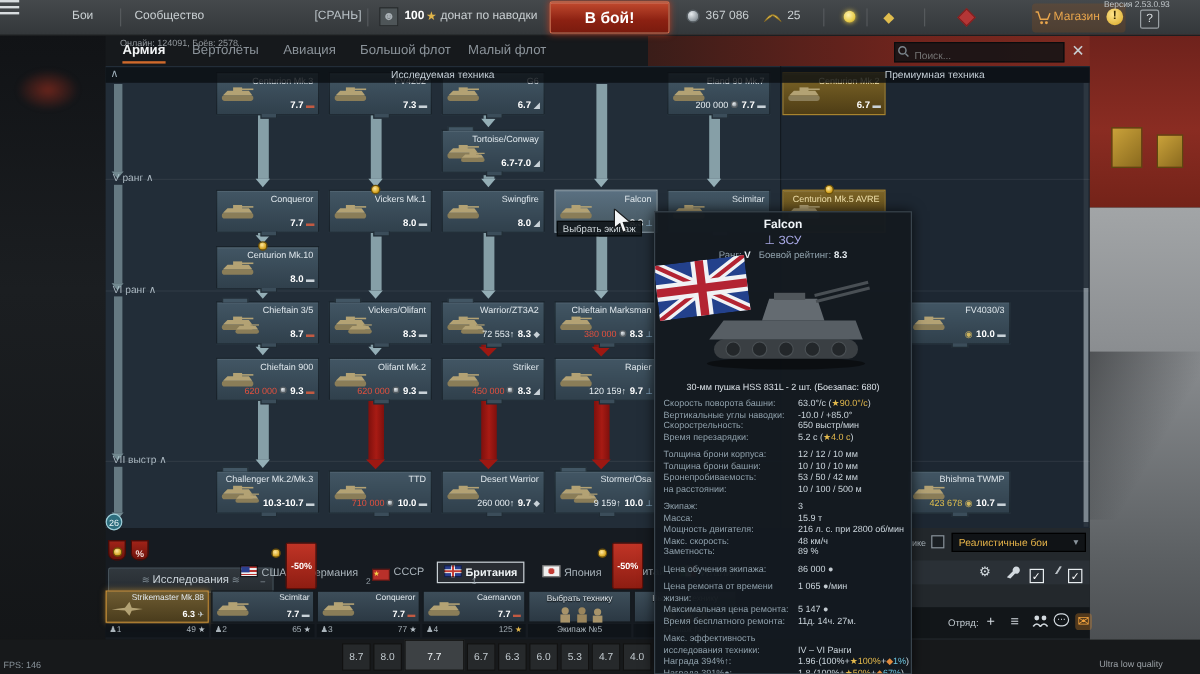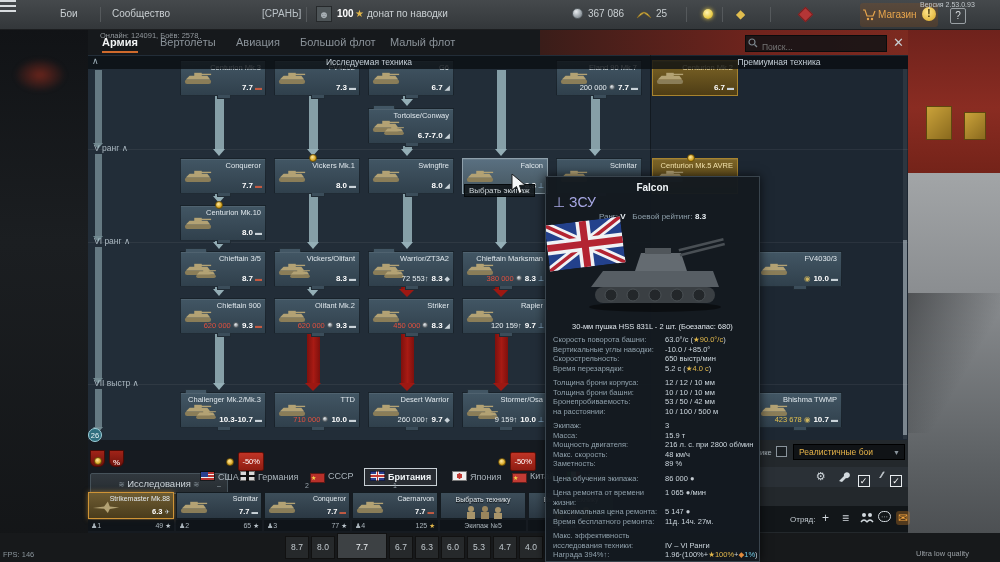--- a/index.html
+++ b/index.html
@@ -79,21 +79,21 @@
   .arrow.red .shaft{left:0;width:13px;background:linear-gradient(90deg,#7e100d,#a81b14 50%,#7e100d)}
   .arrow.red .head{border-left:8px solid transparent;border-right:8px solid transparent;border-top:8px solid #9d1812;left:-1.5px}
   .leftarrow{position:absolute;left:7px;width:7px;background:rgba(168,198,204,.5);z-index:1}
   .leftarrow .head{position:absolute;left:-2px;bottom:-6px;border-left:5.5px solid transparent;border-right:5.5px solid transparent;border-top:6px solid rgba(168,198,204,.6)}
   #badge26{left:88px;top:428px;width:14px;height:14px;border-radius:50%;background:#2e6e7e;border:1px solid #9fd0da;
     color:#e8f4f7;font-size:7.5px;text-align:center;line-height:13px;z-index:4}
   
   #tooltip{left:545px;top:176px;width:215px;height:386px;background:rgba(20,26,32,.97);
     border:1px solid #39444d;box-shadow:0 0 10px rgba(0,0,0,.7);z-index:7;padding:5px 7px;overflow:hidden}
   #tt-name{text-align:center;font-size:10px;font-weight:bold;color:#f0f4f7}
-  #tt-class{font-size:14px;color:#a9a9e6;margin-top:1px}
+  #tt-class{text-align:center;font-size:10px;color:#a9a9e6;margin-top:1px}
   #tt-rankline{text-align:center;font-size:8px;color:#8fa0ab;margin-top:2px}
   #tt-rankline b{color:#e8eef2}
   #tt-image{position:relative;height:96px;margin-top:2px}
   #tt-flag{position:absolute;left:-6px;top:-2px;transform:rotate(-7deg)}
   #tt-tank{position:absolute;left:22px;top:8px}
   #tt-weapon{text-align:center;font-size:7.5px;color:#dde4ea;margin:3px 0 4px}
   .ttrow{display:flex;font-size:7.5px;line-height:9.5px}
   .ttrow.gap{margin-top:5px}
   .ttrow .l{flex:0 0 112px;color:#8fa0ab}
   .ttrow .v{color:#ccd6dd;white-space:nowrap}
@@ -110,21 +110,21 @@
   .shield{position:absolute;top:10px;width:15px;height:17px;background:linear-gradient(180deg,#a12318,#6e130c);
     border:1px solid #4a0b06;border-radius:0 0 6px 6px;text-align:center}
   .shield .pct{color:#f0d8d4;font-size:8px;font-weight:bold;line-height:16px}
   .clockdot{display:inline-block;width:8px;height:8px;border-radius:50%;margin-top:4px;
     background:radial-gradient(circle at 40% 35%,#ffe9a0,#d8a724 65%,#8a6410);border:1px solid #6e5208}
   .nation{position:absolute;top:31px;height:18px;font-size:9px;color:#aab4bb;white-space:nowrap}
   .nation .flag{display:inline-block;width:15px;height:10px;vertical-align:-1px;margin-right:3px;border:1px solid rgba(0,0,0,.5);font-size:6px;line-height:9px;text-align:left}
   .nation.active{border:1px solid #c8d0d5;background:rgba(255,255,255,.08);padding:2px 5px;top:28px;color:#f0f4f6;font-weight:bold}
   .discount{position:absolute;top:12px;height:13px;z-index:3;white-space:nowrap}
   .discount .tag{display:inline-block;background:linear-gradient(180deg,#c03426,#8e1d12);border:1px solid #5e0f08;
-    color:#fff;font-size:7.5px;font-weight:normal;padding:4px 3px;border-radius:2px;vertical-align:top}
+    color:#fff;font-size:7.5px;font-weight:bold;padding:14px 3px;border-radius:2px;vertical-align:top}
   .flag-usa{background-image:linear-gradient(#2a3f8f,#2a3f8f),repeating-linear-gradient(180deg,#b8322e 0 1.5px,#f0f0f0 1.5px 3px);
     background-size:7px 5px,100% 100%;background-repeat:no-repeat}
   .flag-ger{background:linear-gradient(0deg,transparent 38%,#111 38% 62%,transparent 62%),linear-gradient(90deg,transparent 42%,#111 42% 58%,transparent 58%),#d8d8d8}
   .flag-ussr{background:#b8302a;color:#f4d24a}
   .flag-uk{background:linear-gradient(0deg,transparent 40%,#c23b34 40% 60%,transparent 60%),linear-gradient(90deg,transparent 44%,#c23b34 44% 56%,transparent 56%),
     linear-gradient(0deg,transparent 30%,#f0f0f0 30% 70%,transparent 70%),linear-gradient(90deg,transparent 36%,#f0f0f0 36% 64%,transparent 64%),#2a3f8f}
   .flag-jp{background:radial-gradient(circle at 50% 50%,#c23b34 0 2.5px,transparent 2.8px),#f0f0f0}
   .flag-cn{background:#c23b34;color:#f4d24a}
   .flag-it{background:linear-gradient(90deg,#2f8f4a 0 33%,#f0f0f0 33% 66%,#b8322e 66%)}
   .slotmark{position:absolute;top:42px;font-size:7px;color:#98a3ab;width:86px;text-align:center}
@@ -186,20 +186,21 @@
       </div>
     <span class="item" style="left:60px">Бои</span>
     <span class="sep" style="left:100px"></span>
     <span class="item" style="left:112px">Сообщество</span>
     <span class="item" style="left:262px;color:#b9c1c6">[СРАНЬ]</span>
     <span class="sep" style="left:306px"></span>
     <span class="item" style="left:316px;top:6px;width:16px;height:16px;background:#4e5558;border:1px solid #26292b;color:#a8b0b5;font-size:10px;text-align:center;line-height:15px">☻</span>
     <span class="item" style="left:337px;font-weight:bold;color:#fff">100</span>
     <span class="item" style="left:355px;color:#e0b54a">★</span>
     <span class="item" style="left:367px">донат по наводки</span>
+    <button id="battle-btn" style="font-family:'Liberation Sans',sans-serif">В бой!</button>
     <span class="coin" style="position:absolute;left:572px;top:8px"></span>
     <span class="item" style="left:588px">367 086</span>
     <svg style="position:absolute;left:636px;top:8px" width="16" height="12" viewBox="0 0 16 12">
         <path d="M1 10 Q8 -2 15 10 L8 5 Z" fill="#d8b84a" stroke="#8a6a1e" stroke-width="0.6"></path>
       </svg>
     <span class="item" style="left:656px">25</span>
     <span class="sep" style="left:686px"></span>
     <span id="bulb-icon"></span>
     <span class="sep" style="left:722px"></span>
     <span id="gem-icon">◆</span>

